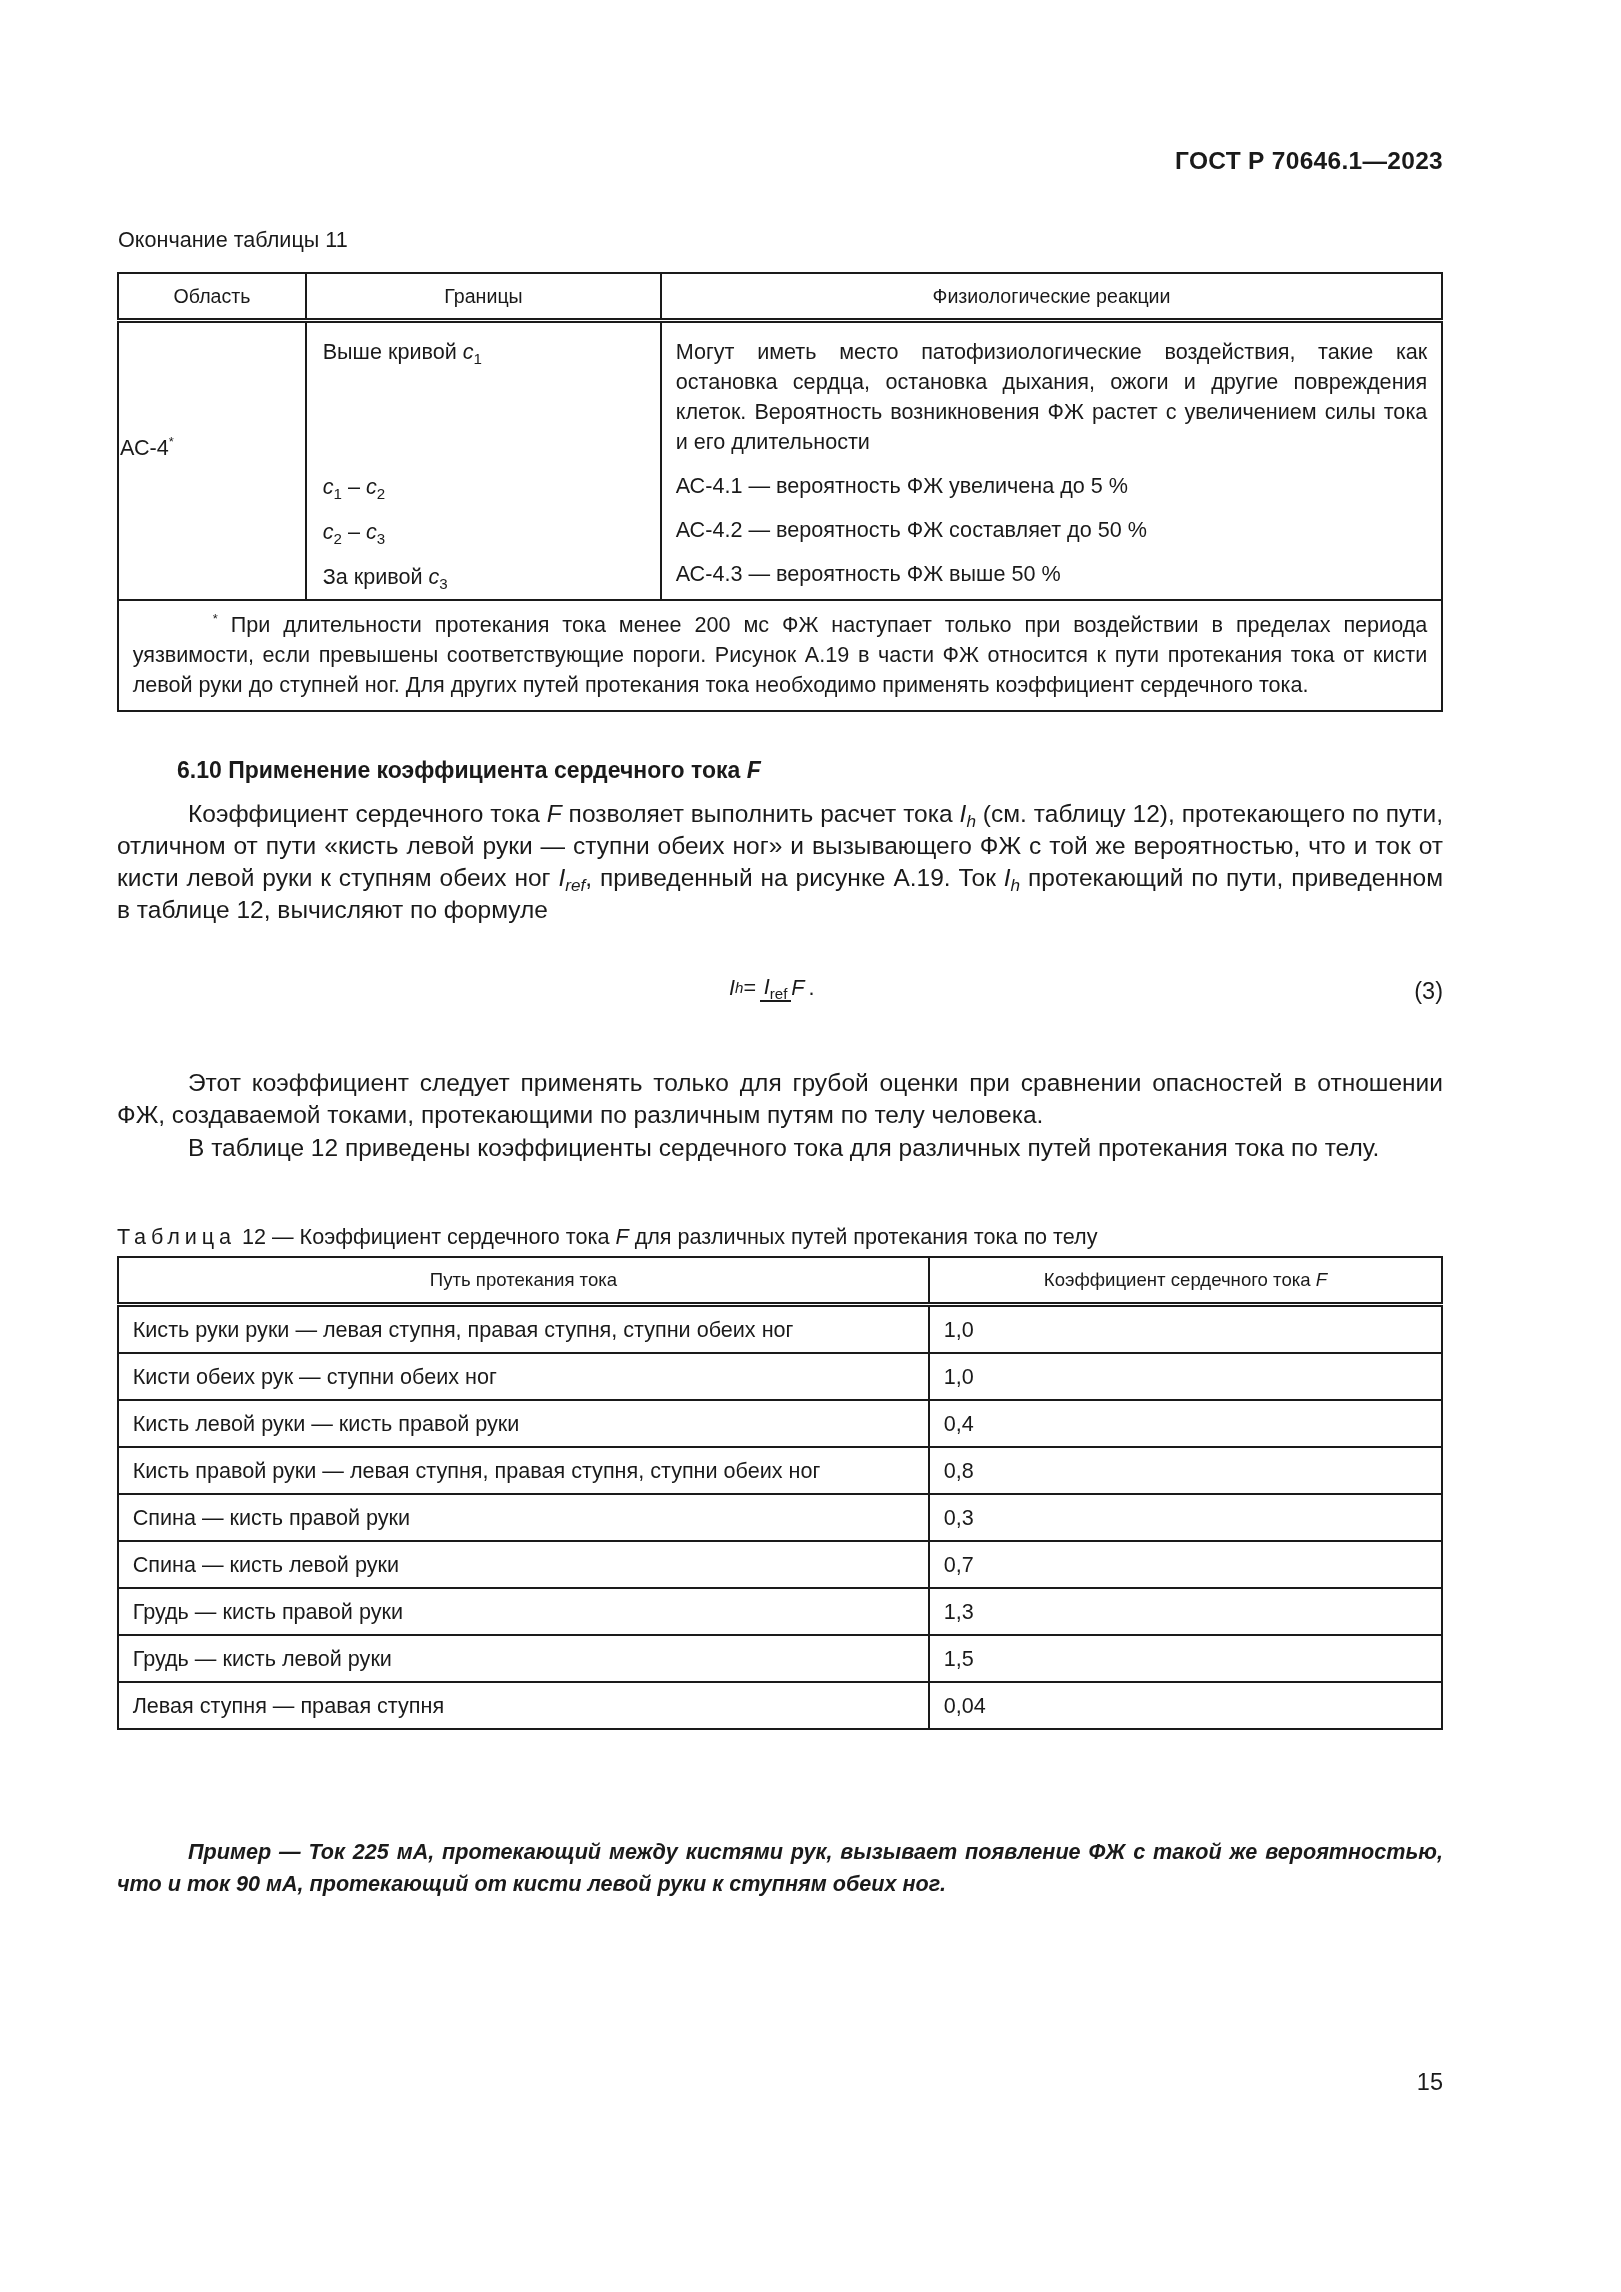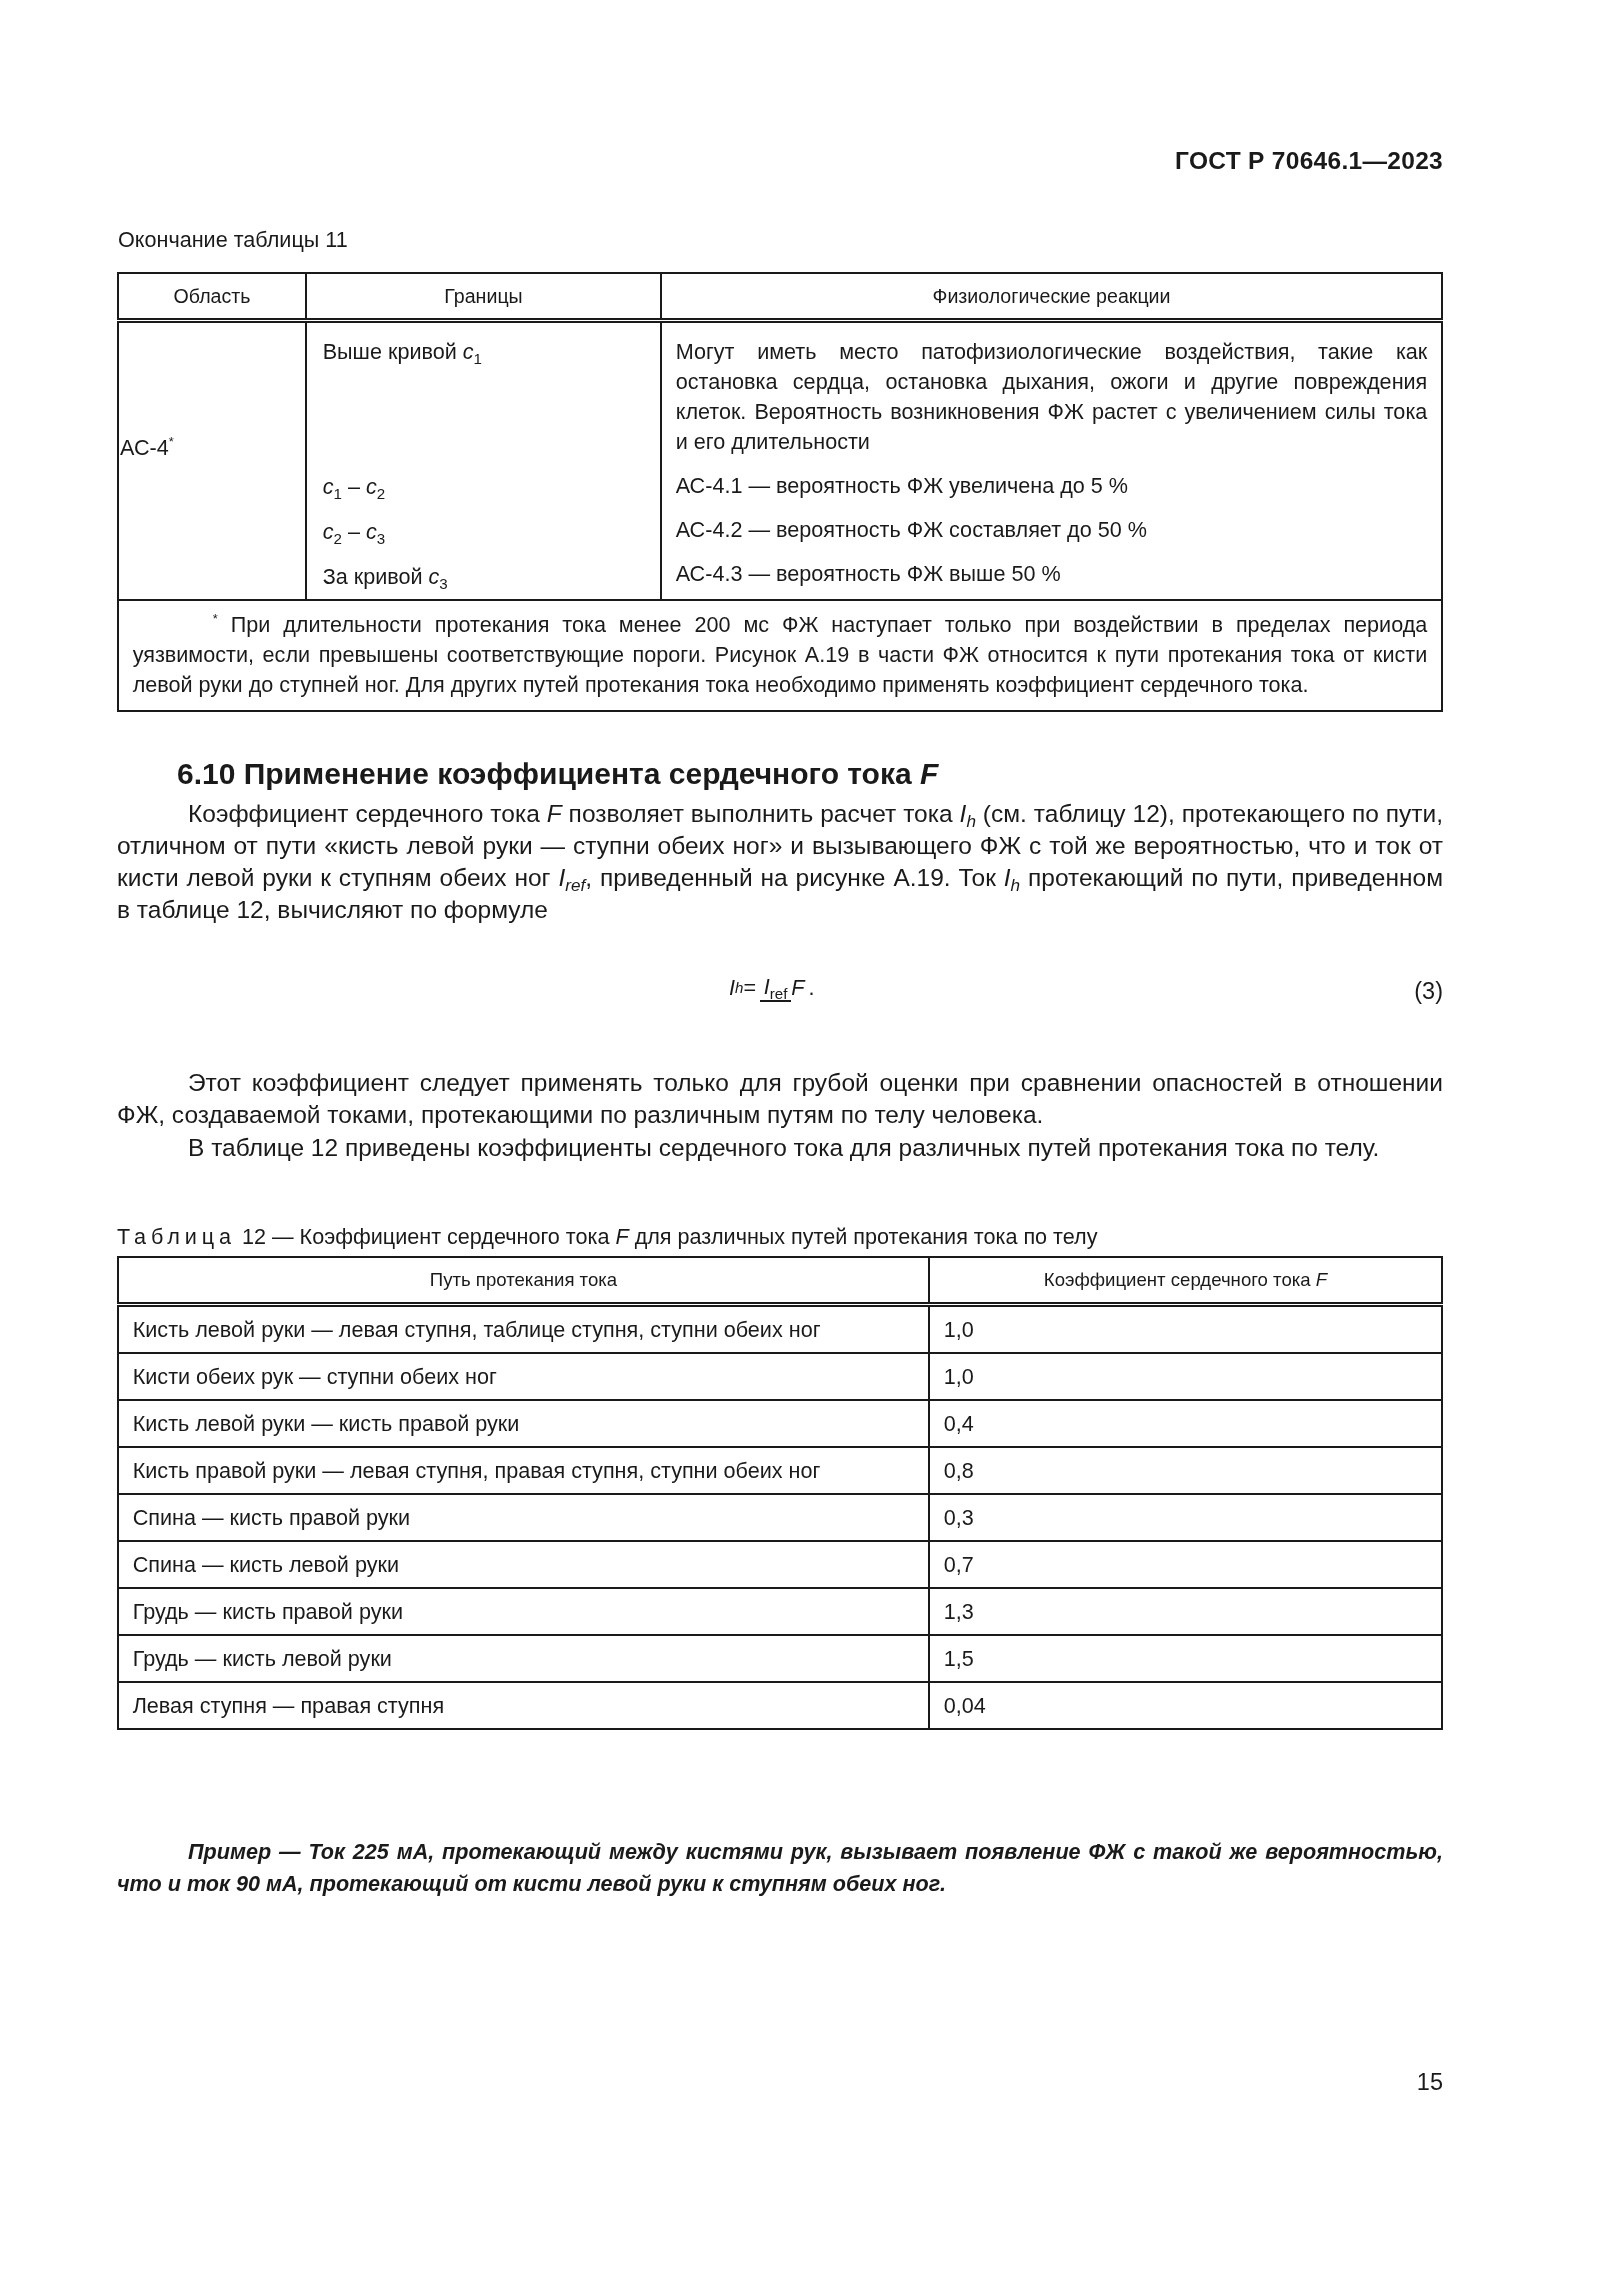--- a/index.html
+++ b/index.html
@@ -35,21 +35,21 @@
   .b-line { height: 29px; }
   .b-gap { height: 91px; }
   sub { font-size: 70%; vertical-align: -4.9px; line-height: 0; }
   sup { font-size: 60%; vertical-align: 8.8px; line-height: 0; }
   .it { font-style: italic; }
   .footnote-cell {
     padding: 9.8px 13.7px 9.8px 13.7px; text-align: justify; line-height: 30px; font-size: 21.6px;
   }
   .fn-indent { display: inline-block; width: 80px; }
   .section-title {
-    top: 757px; left: 177px; font-size: 30px; font-weight: bold;
+    top: 757px; left: 177px; font-size: 23px; font-weight: bold;
   }
   .para {
     left: 117px; width: 1326px; font-size: 24.5px; line-height: 32px; text-align: justify;
   }
   .indent { display: inline-block; width: 71px; }
   .formula {
     top: 974px; left: 729px; font-size: 21.6px; font-style: italic; display: flex; align-items: center;
   }
   .frac { display: inline-flex; flex-direction: row; align-items: center; margin: 0 3.9px; }
   .frac .num { border-bottom: 2px solid #1a1a1a; padding: 0 3.9px; line-height: 25.5px; }
@@ -153,21 +153,21 @@
   <span class="spaced">Таблица</span><span> 12 — Коэффициент сердечного тока </span><span class="it">F</span><span> для различных путей протекания тока по телу</span>
 </div>
 
 <table class="t12">
   <tbody>
       <tr>
     <th class="col-path">Путь протекания тока</th>
     <th><span>Коэффициент сердечного тока </span><span class="it">F</span></th>
   </tr>
   <tr>
-        <td>Кисть левой руки — левая ступня, таблице ступня, ступни обеих ног</td>
+        <td>Кисть руки руки — левая ступня, правая ступня, ступни обеих ног</td>
         <td class="val">1,0</td>
       </tr>
   <tr>
         <td>Кисти обеих рук — ступни обеих ног</td>
         <td class="val">1,0</td>
       </tr>
   <tr>
         <td>Кисть левой руки — кисть правой руки</td>
         <td class="val">0,4</td>
       </tr>

